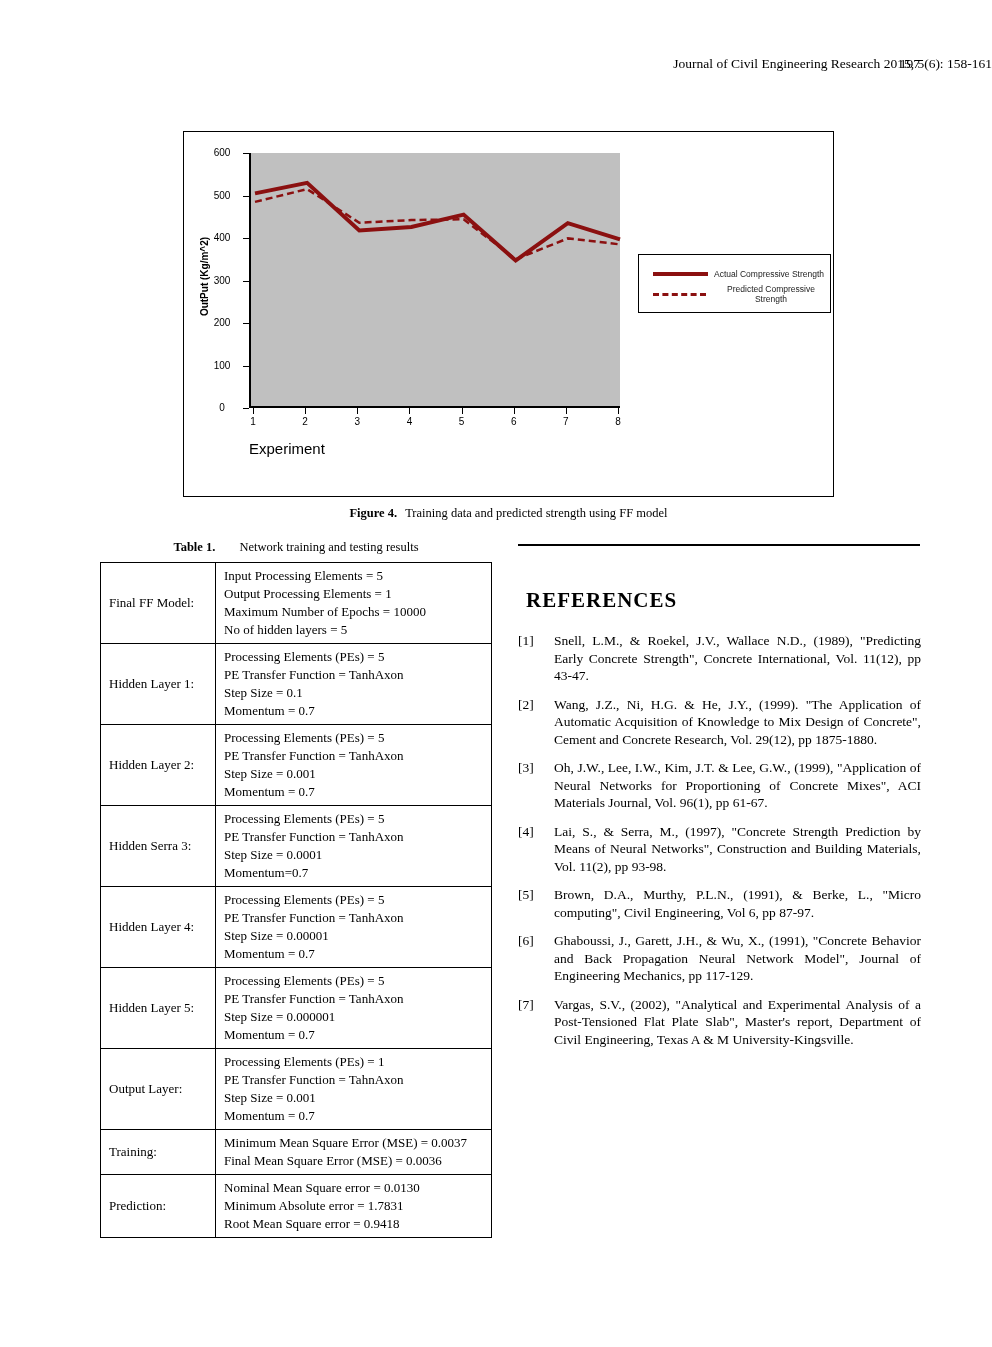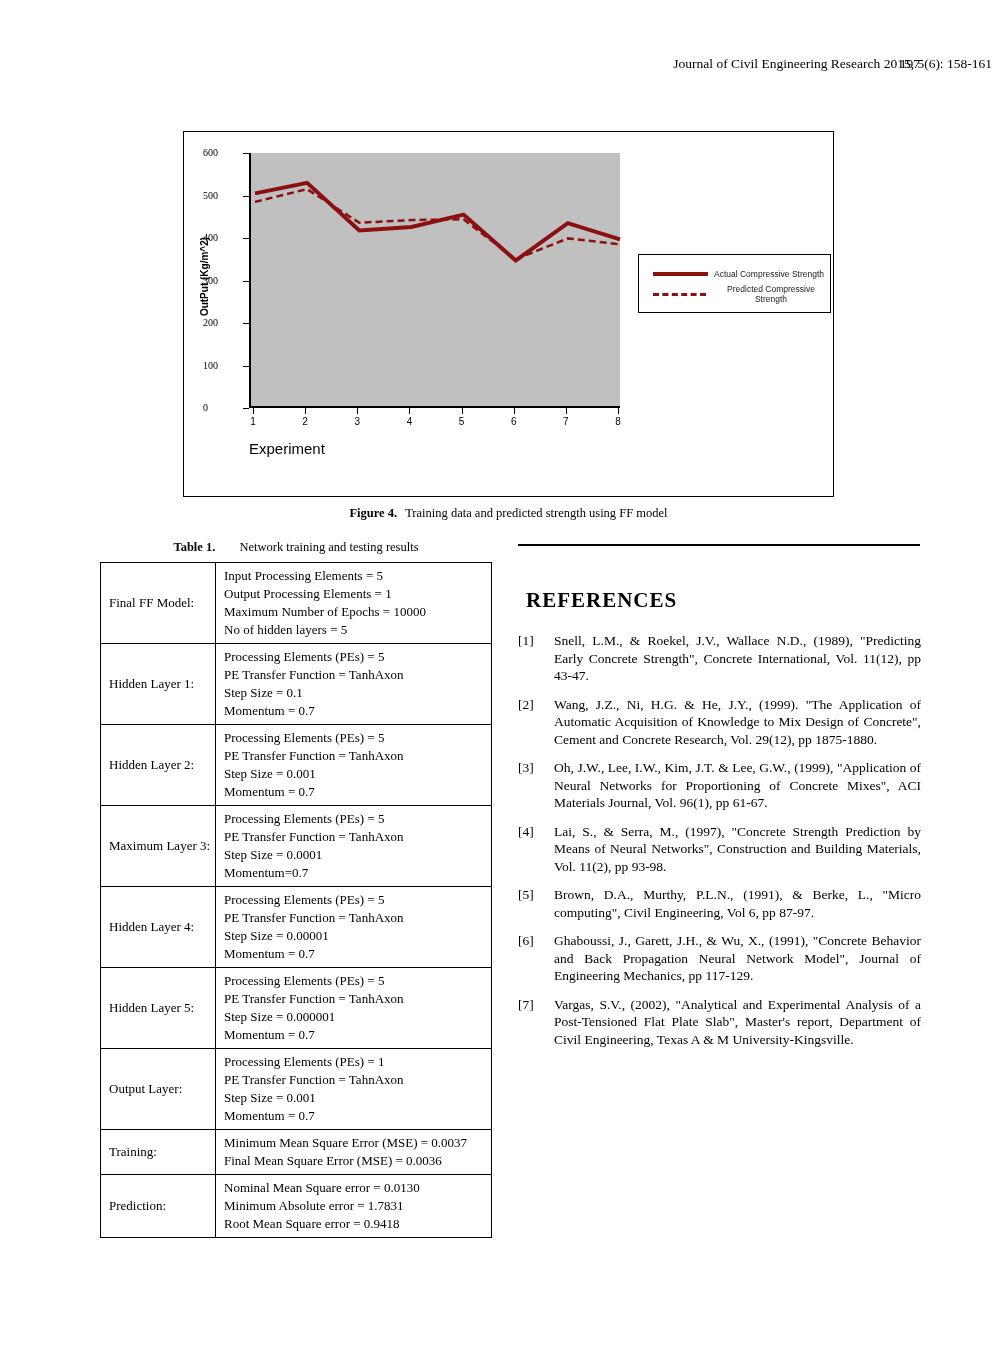--- a/index.html
+++ b/index.html
@@ -10,22 +10,22 @@
   .page-header { position:absolute; top:56px; left:0; width:100%;
     font-size:13.5px; text-align:right; }
   .page-num { position:absolute; top:56px; right:72px; font-size:13.5px; }
 
   
   .figure-box { position:absolute; left:183px; top:131px; width:651px; height:366px;
     border:1px solid #000; background:#fff; }
   .plot { position:absolute; left:65px; top:21px; width:371px; height:255px;
     background:#c0c0c0; border-left:2px solid #000; border-bottom:2px solid #000; }
   .plot svg { position:absolute; left:0; top:0; }
-  .ytick-label { position:absolute; width:38px; text-align:left;
-    font-family:Liberation Serif, serif; font-size:10px; }
+  .ytick-label { position:absolute; width:38px; text-align:center;
+    font-family:Liberation Sans, sans-serif; font-size:10px; }
   .ytick-mark { position:absolute; width:6px; height:1px; background:#000; }
   .xtick-mark { position:absolute; width:1px; height:6px; background:#000; }
   .xtick-label { position:absolute; width:20px; text-align:center;
     font-family:"Liberation Sans", sans-serif; font-size:10px; }
   .y-title { position:absolute; left:-80px; top:139px; width:200px; text-align:center;
     font-family:"Liberation Sans", sans-serif; font-size:10px; font-weight:bold;
     transform:rotate(-90deg); }
   .x-title { position:absolute; left:65px; top:308px; width:371px; text-align:left;
     font-family:"Liberation Sans", sans-serif; font-size:15px; font-weight:normal; }
   .legend { position:absolute; left:454px; top:122px; width:193px; height:59px;
@@ -151,21 +151,21 @@
       <tr>
         <td class="lbl">Hidden Layer 2:</td>
         <td class="val">
           <div>Processing Elements (PEs) = 5</div>
           <div>PE Transfer Function = TanhAxon</div>
           <div>Step Size = 0.001</div>
           <div>Momentum = 0.7</div>
         </td>
       </tr>
       <tr>
-        <td class="lbl">Maximum Layer 3:</td>
+        <td class="lbl">Hidden Serra 3:</td>
         <td class="val">
           <div>Processing Elements (PEs) = 5</div>
           <div>PE Transfer Function = TanhAxon</div>
           <div>Step Size = 0.0001</div>
           <div>Momentum=0.7</div>
         </td>
       </tr>
       <tr>
         <td class="lbl">Hidden Layer 4:</td>
         <td class="val">

